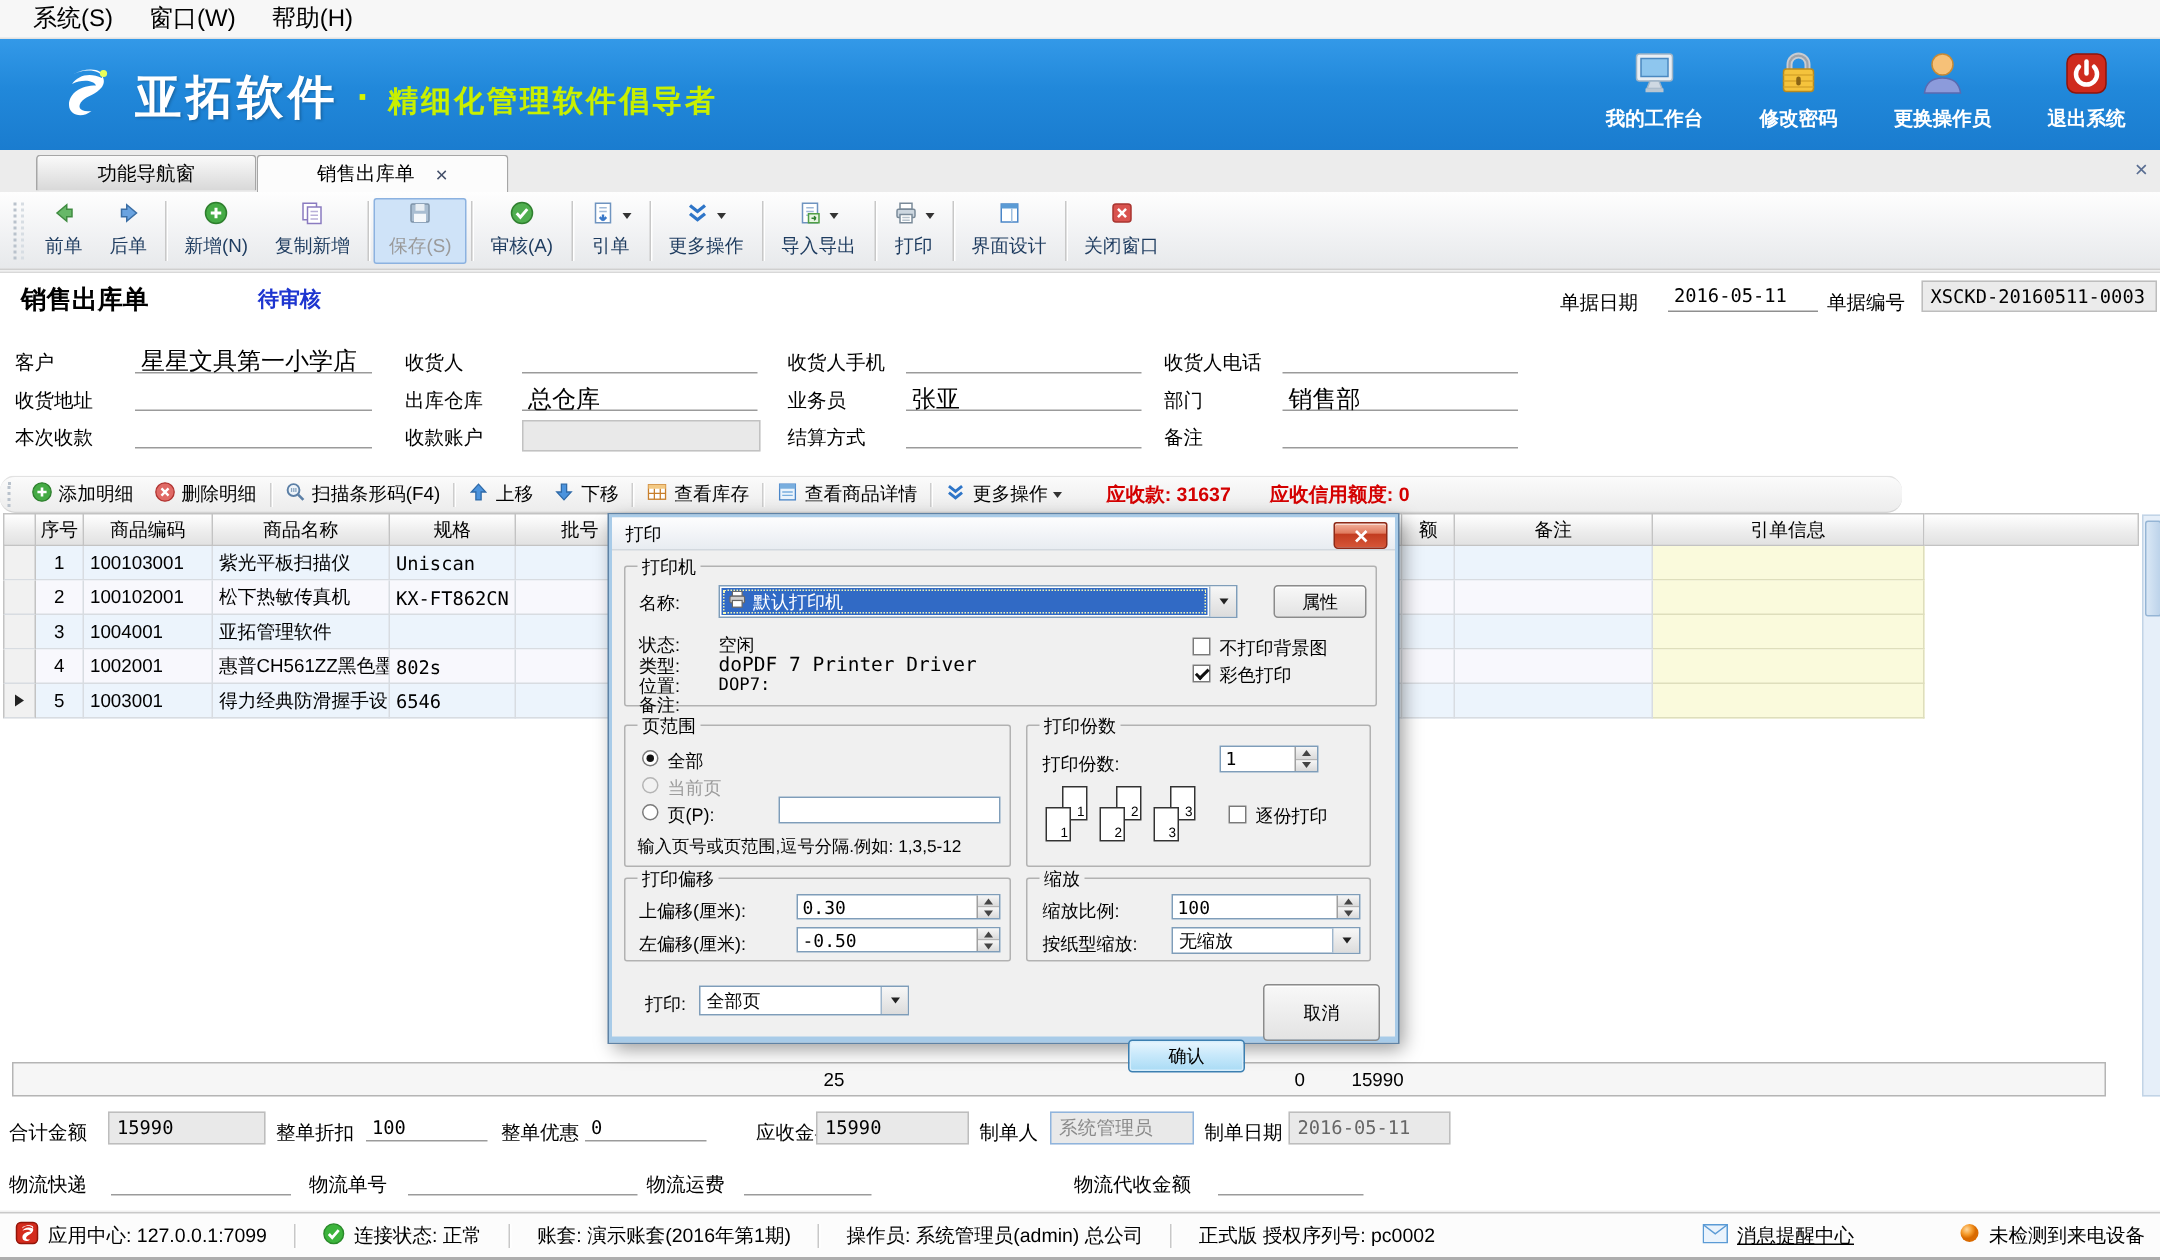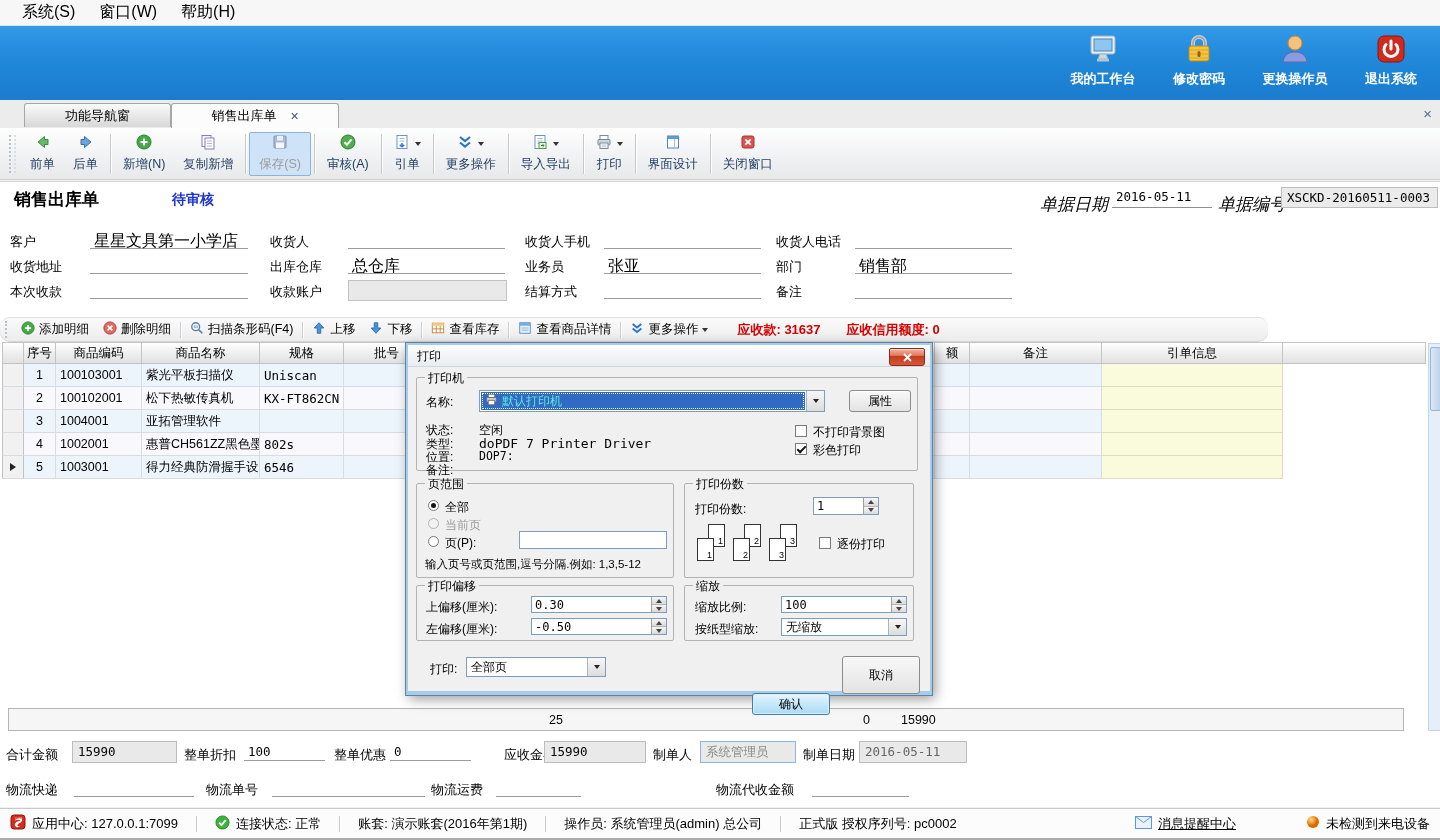--- a/index.html
+++ b/index.html
@@ -43,21 +43,21 @@
   .tb-ic-row{display:flex;align-items:center;gap:5px;height:18px;}
   .tb-sep{width:1px;height:40px;background:#c8c8c8;box-shadow:1px 0 0 #fff;margin:0 3px;}
   .tb-save{background:#cfe3f8;border:1px solid #8cb2e0;border-radius:2px;color:#9a9a9a;padding:2px 9px;}
   .dd-arrow{width:0;height:0;border-left:3.5px solid transparent;border-right:3.5px solid transparent;border-top:4px solid #333;}
 
   
   .content-bg{position:absolute;left:0;top:181px;width:1440px;height:625px;background:#fff;border-top:1px solid #d8d8d8;}
 
   .doc-title{position:absolute;left:14px;top:188px;font-size:17px;font-weight:bold;}
   .doc-status{position:absolute;left:172px;top:191px;font-size:14px;font-weight:bold;color:#1d35d0;}
-  .hdr-label{position:absolute;font-size:17px;top:193px;font-style:italic;}
+  .hdr-label{position:absolute;font-size:13px;top:193px;}
   .u-line{border-bottom:1px solid #8f8f8f;}
   .hdr-date{position:absolute;left:1112px;top:189px;width:96px;height:18px;font-size:12.5px;padding-left:4px;}
   .hdr-no{position:absolute;left:1281px;top:187px;width:150px;height:19px;line-height:19px;background:#ebebeb;
           border:1px solid #bdbdbd;font-size:12.5px;padding-left:5px;box-sizing:content-box;}
 
   
   .f-label{position:absolute;font-size:13px;}
   .f-line{position:absolute;height:19px;border-bottom:1px solid #9b9b9b;font-size:16px;padding:1px 4px 0;box-sizing:border-box;}
   .f-box{position:absolute;height:18px;background:#e9e9e9;border:1px solid #c2c2c2;font-size:13px;padding:1px 4px 0;box-sizing:content-box;}
 
@@ -121,21 +121,21 @@
              line-height:22px;padding-left:9px;box-sizing:border-box;font-size:12px;}
   .dlg-close{position:absolute;right:5px;top:3px;width:34px;height:16px;border:1px solid #8e2a18;border-radius:2px 2px 3px 3px;
              background:linear-gradient(#f3b19c,#e07b5f 40%,#c23c20 45%,#d65638);display:flex;align-items:center;justify-content:center;
              box-shadow:inset 0 1px 0 rgba(255,255,255,.55);cursor:pointer;}
   .grp{position:absolute;border:1px solid #b2b2b2;border-radius:2px;box-sizing:border-box;}
   .grp-legend{position:absolute;top:-8px;left:8px;background:#f0f0f0;padding:0 3px;font-size:12px;}
   .dlbl{position:absolute;font-size:12px;white-space:nowrap;}
   .sunken{background:#fff;border:1px solid #7f9db9;box-sizing:border-box;}
   .combo{position:absolute;display:flex;background:#fff;border:1px solid #7f9db9;box-sizing:border-box;}
   .combo-sel{flex:1;display:flex;align-items:center;gap:4px;padding:0 4px;font-size:12px;overflow:hidden;}
-  .combo-sel.hl{margin:1px;background:#316ac5;color:#5eead4;outline:1px dotted #f4f7b2;outline-offset:-2px;}
+  .combo-sel.hl{margin:1px;background:#316ac5;color:#ffffff;outline:1px dotted #f4f7b2;outline-offset:-2px;}
   .combo-btn{width:17px;background:linear-gradient(#f7f7f7,#dcdcdc);border-left:1px solid #9fb6cc;
              display:flex;align-items:center;justify-content:center;cursor:pointer;}
   .combo-btn .dd-arrow{border-top-color:#222;}
   .spin{position:absolute;display:flex;background:#fff;border:1px solid #7f9db9;box-sizing:border-box;}
   .spin-val{flex:1;padding:1px 3px;font-size:12px;}
   .spin-btns{width:14px;display:flex;flex-direction:column;border-left:1px solid #a0a0a0;}
   .spin-btns span{flex:1;background:linear-gradient(#f6f6f6,#dadada);display:flex;align-items:center;justify-content:center;cursor:pointer;}
   .spin-btns span:first-child{border-bottom:1px solid #b5b5b5;}
   .tri-up{width:0;height:0;border-left:3px solid transparent;border-right:3px solid transparent;border-bottom:4px solid #444;}
   .tri-dn{width:0;height:0;border-left:3px solid transparent;border-right:3px solid transparent;border-top:4px solid #444;}
@@ -157,20 +157,31 @@
 
 <div id="app">
 
   <div class="menubar">
     <span class="menu-item">系统(S)</span>
     <span class="menu-item">窗口(W)</span>
     <span class="menu-item">帮助(H)</span>
   </div>
 
   <div class="banner">
+    <div class="brand-row">
+      <span>
+        <svg width="46" height="46" viewBox="0 0 46 46">
+            <path d="M14 10c10-6 22-4 20 2-8-4-16-2-20 4 6-3 14-3 16 1-10 0-18 5-18 13 0 7 9 9 15 4-8 1-10-3-6-7 3-3 9-4 13-9 3-4 1-11-9-11-4 0-8 1-11 3z" fill="#fff"></path>
+            <circle cx="35" cy="9" r="2.4" fill="#eaff5a"></circle>
+          </svg>
+      </span>
+      <span class="brand">亚拓软件</span>
+      <span class="brand-dot">·</span>
+      <span class="slogan">精细化管理软件倡导者</span>
+    </div>
     <div class="banner-actions">
       <div class="banner-action">
         <span><svg width="32" height="30" viewBox="0 0 32 30">
               <rect x="4" y="2" width="24" height="18" rx="2" fill="#e8eef4" stroke="#9fb4c6"></rect>
               <rect x="7" y="5" width="18" height="12" fill="#8ec6ee" stroke="#4a88c0"></rect>
               <path d="M13 20h6l2 5h-10z" fill="#cfd9e2" stroke="#9fb4c6"></path>
               <rect x="10" y="25" width="12" height="2.5" fill="#b9c6d1"></rect>
             </svg></span>
         <span>我的工作台</span>
       </div>

